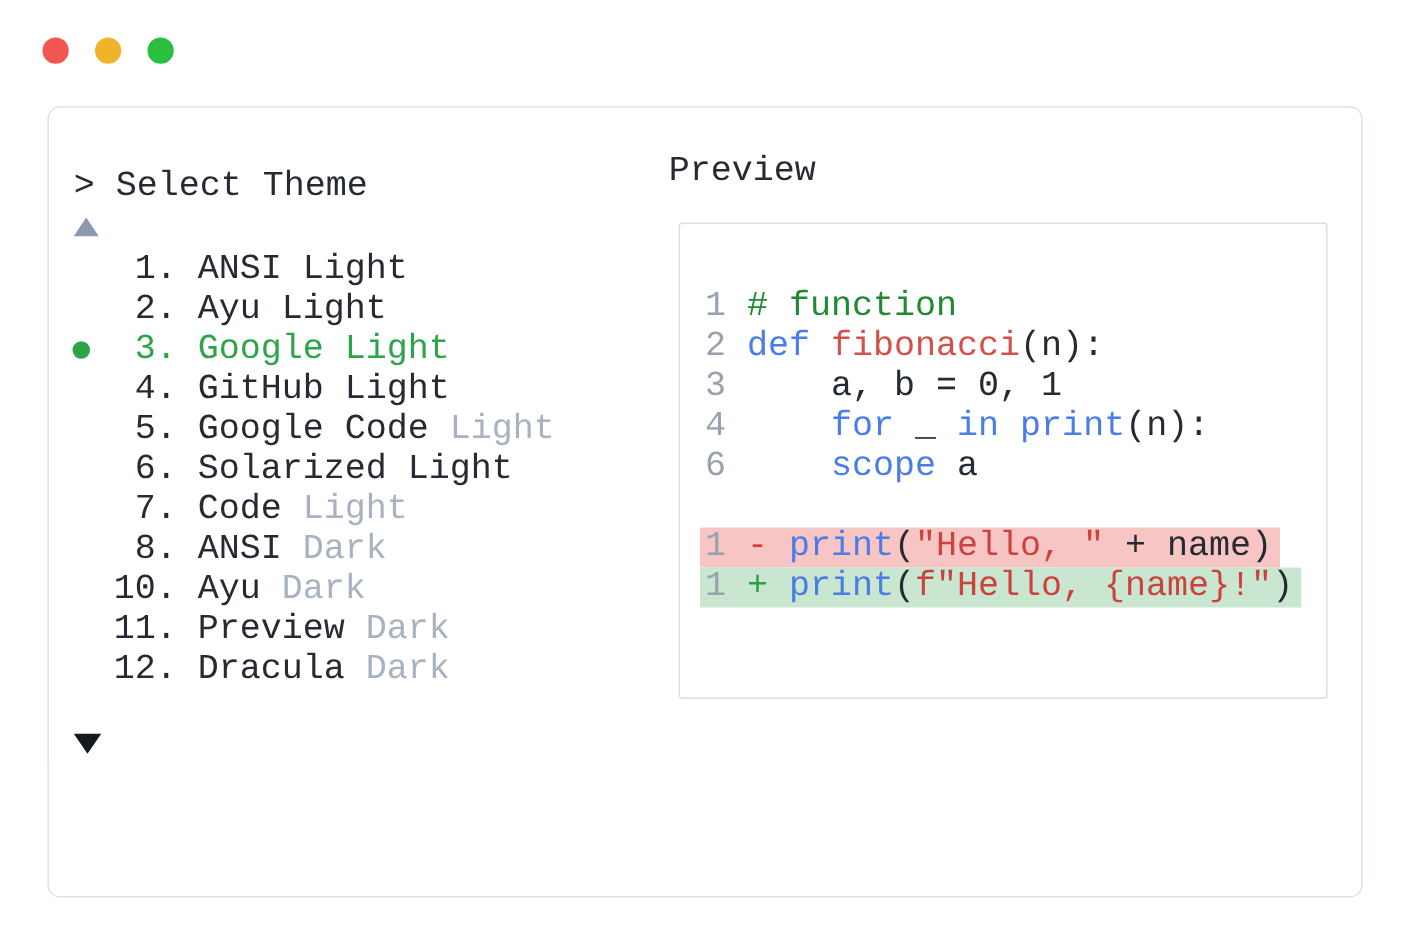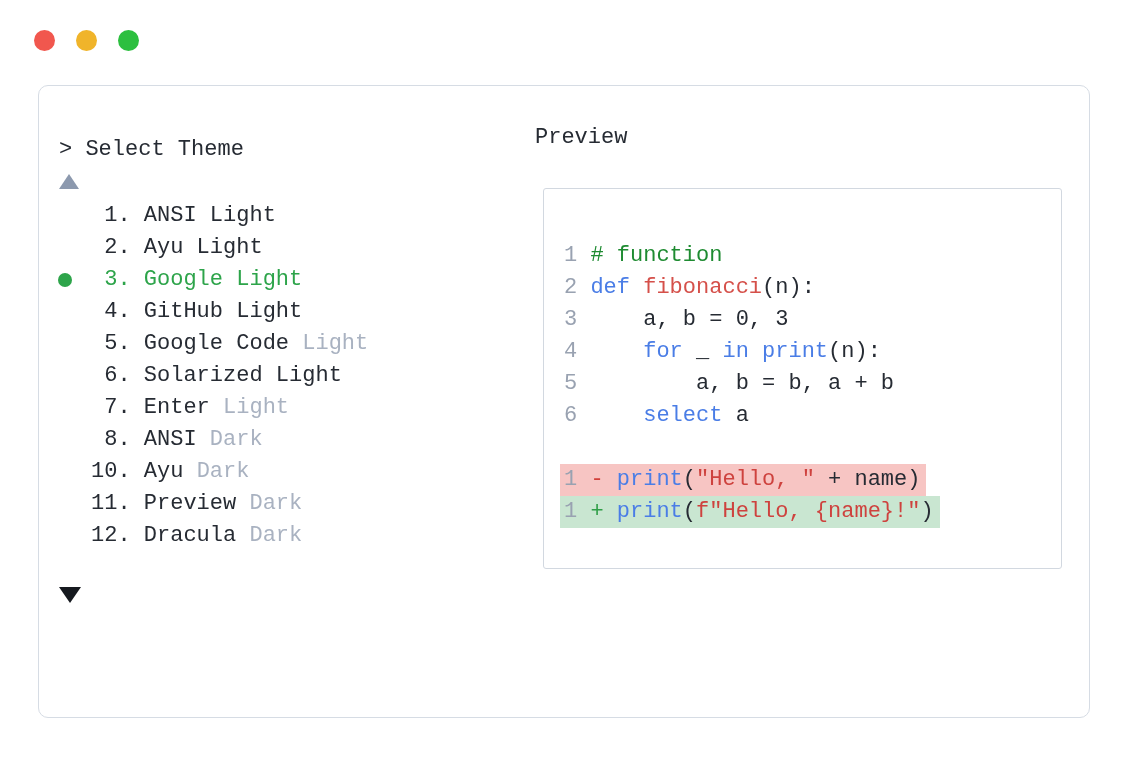--- a/index.html
+++ b/index.html
@@ -6,21 +6,21 @@
     --text:#262b33; --muted:#a9b2c1; --help:#a6afbf; --selected:#2da44a;
     --arrow-up:#8c99ae; --arrow-down:#16191f;
     --keyword:#4a7de6; --func:#d5504a; --string:#ce423e; --comment:#1e8b31;
     --ln:#99a2b1; --minus:#d13f39; --plus:#2f9e47;
     --removed-bg:#f7c5c3; --added-bg:#c9e6d1;
   }
   html,body{margin:0;padding:0;background:#ffffff;}
   .stage{
     position:relative;width:1129px;height:757px;background:#ffffff;overflow:hidden;
     font-family:"Liberation Mono","DejaVu Sans Mono",monospace;
-    font-size:22px;color:var(--text);
+    font-size:28px;color:var(--text);
   }
   .traffic{position:absolute;left:34px;top:30px;display:flex;gap:21px;}
   .light{width:21px;height:21px;border-radius:50%;}
   .panel{
     position:absolute;left:38px;top:85px;width:1052px;height:633px;
     border:1.5px solid #d6dce4;border-radius:10px;background:#ffffff;box-sizing:border-box;
   }
   .prompt{position:absolute;left:20px;top:48px;height:32px;line-height:32px;white-space:pre;color:var(--text);}
   .arrow-up{
     position:absolute;left:20px;top:88px;width:0;height:0;
@@ -36,21 +36,21 @@
   .row{position:relative;height:32px;line-height:32px;padding-left:52px;white-space:pre;cursor:default;}
   .row .num{color:var(--text);}
   .row .name{color:var(--text);text-align:right;}
   .row .suffix{color:var(--muted);}
   .row.selected .num,.row.selected .name,.row.selected .suffix{color:var(--selected);}
   .bullet{position:absolute;left:19px;top:9px;width:14px;height:14px;border-radius:50%;background:var(--selected);}
   .help{position:absolute;left:20px;top:556px;height:32px;line-height:32px;white-space:pre;color:var(--help);}
   .preview-label{position:absolute;left:496px;top:36px;height:32px;line-height:32px;color:var(--text);}
   .preview-box{
     position:absolute;left:504px;top:92px;width:519px;height:381px;
-    border:1.5px solid #d2d8e0;border-radius:3px;background:#ffffff;box-sizing:border-box;margin-top:10px;
+    border:1.5px solid #d2d8e0;border-radius:3px;background:#ffffff;box-sizing:border-box;
   }
   .code{position:absolute;left:20px;top:51px;}
   .code-line{height:32px;line-height:32px;white-space:pre;width:fit-content;}
   .code-line.removed{background:var(--removed-bg);padding:0 6px 0 4px;margin-left:-4px;}
   .code-line.added{background:var(--added-bg);padding:0 6px 0 4px;margin-left:-4px;}
   .ln{color:var(--ln);}
   .tok-plain{color:var(--text);}
   .tok-keyword{color:var(--keyword);}
   .tok-func{color:var(--func);}
   .tok-string{color:var(--string);}
@@ -73,39 +73,38 @@
 
     <div class="arrow-up"></div>
 
     <div class="list" id="theme-list">
         <div class="row"><span class="num"> 1. </span><span class="name">ANSI Light</span></div>
         <div class="row"><span class="num"> 2. </span><span class="name">Ayu Light</span></div>
         <div class="row selected"><span class="bullet"></span><span class="num"> 3. </span><span class="name">Google Light</span></div>
         <div class="row"><span class="num"> 4. </span><span class="name">GitHub Light</span></div>
         <div class="row"><span class="num"> 5. </span><span class="name">Google Code </span><span class="suffix">Light</span></div>
         <div class="row"><span class="num"> 6. </span><span class="name">Solarized Light</span></div>
-        <div class="row"><span class="num"> 7. </span><span class="name">Enter </span><span class="suffix">Light</span></div>
+        <div class="row"><span class="num"> 7. </span><span class="name">Code </span><span class="suffix">Light</span></div>
         <div class="row"><span class="num"> 8. </span><span class="name">ANSI </span><span class="suffix">Dark</span></div>
         <div class="row"><span class="num">10. </span><span class="name">Ayu </span><span class="suffix">Dark</span></div>
         <div class="row"><span class="num">11. </span><span class="name">Preview </span><span class="suffix">Dark</span></div>
         <div class="row"><span class="num">12. </span><span class="name">Dracula </span><span class="suffix">Dark</span></div>
       </div>
 
     <div class="arrow-down"></div>
 
 
     <div class="preview-label">Preview</div>
 
     <div class="preview-box">
       <div class="code" id="code">
           <div class="code-line"><span class="ln">1 </span><span class="tok-comment"># function</span></div>
           <div class="code-line"><span class="ln">2 </span><span class="tok-keyword">def </span><span class="tok-func">fibonacci</span><span class="tok-plain">(n):</span></div>
-          <div class="code-line"><span class="ln">3 </span><span class="tok-plain">    a, b = 0, 3</span></div>
+          <div class="code-line"><span class="ln">3 </span><span class="tok-plain">    a, b = 0, 1</span></div>
           <div class="code-line"><span class="ln">4 </span><span class="tok-plain">    </span><span class="tok-keyword">for</span><span class="tok-plain"> _ </span><span class="tok-keyword">in</span><span class="tok-plain"> </span><span class="tok-keyword">print</span><span class="tok-plain">(n):</span></div>
-          <div class="code-line"><span class="ln">5 </span><span class="tok-plain">        a, b = b, a + b</span></div>
-          <div class="code-line"><span class="ln">6 </span><span class="tok-plain">    </span><span class="tok-keyword">select</span><span class="tok-plain"> a</span></div>
+          <div class="code-line"><span class="ln">6 </span><span class="tok-plain">    </span><span class="tok-keyword">scope</span><span class="tok-plain"> a</span></div>
           <div class="code-line"><span class="ln"></span></div>
           <div class="code-line removed"><span class="ln">1 </span><span class="tok-minus">- </span><span class="tok-keyword">print</span><span class="tok-plain">(</span><span class="tok-string">"Hello, "</span><span class="tok-plain"> + name)</span></div>
           <div class="code-line added"><span class="ln">1 </span><span class="tok-plus">+ </span><span class="tok-keyword">print</span><span class="tok-plain">(</span><span class="tok-string">f"Hello, {name}!"</span><span class="tok-plain">)</span></div>
         </div>
     </div>
   </div>
 </div>
 
 </body></html>

